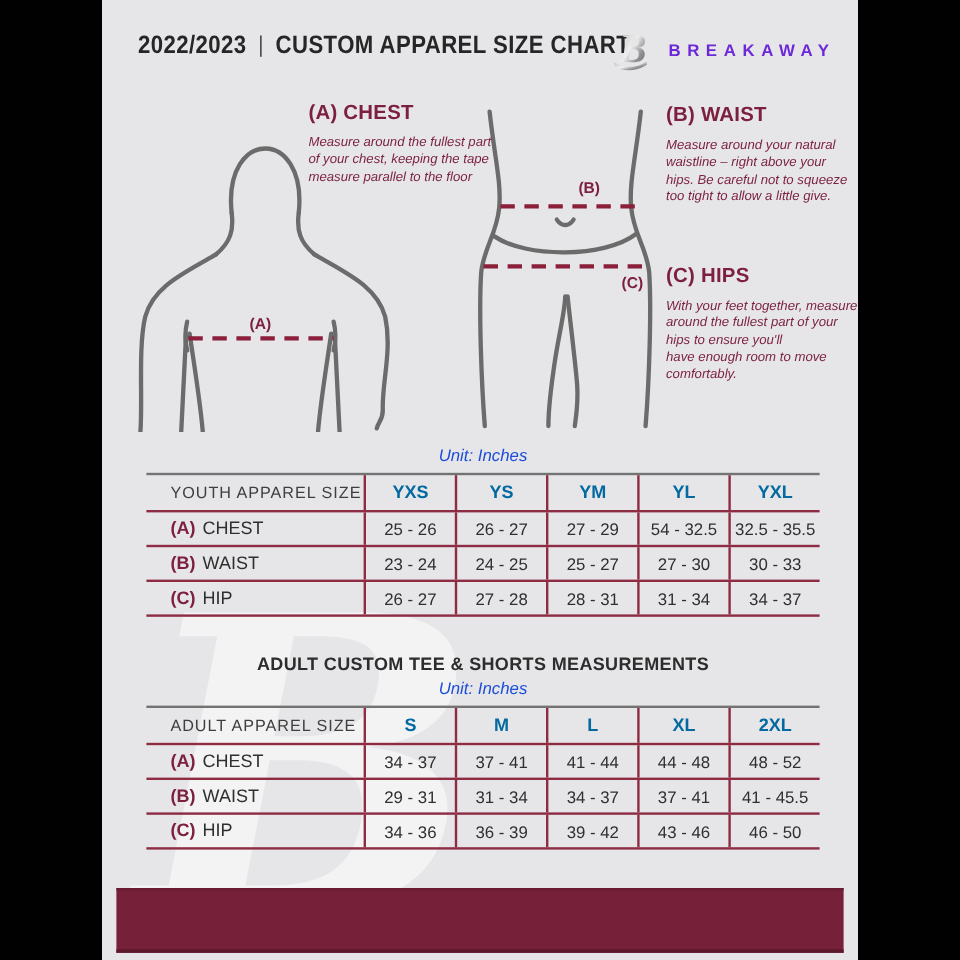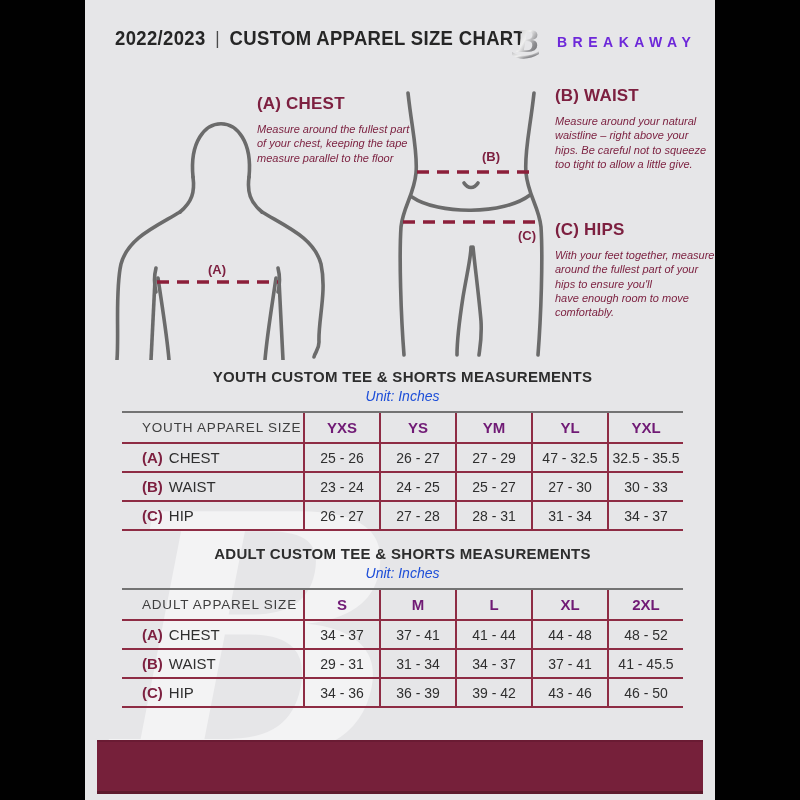--- a/index.html
+++ b/index.html
@@ -22,21 +22,21 @@
   
   .fig{position:absolute;}
   .fig path{fill:none;stroke:#6b6b6b;stroke-width:3.6;stroke-linecap:round;}
   .fig .dash{stroke:#8c1f3a;stroke-width:3.6;stroke-dasharray:12 8;stroke-linecap:butt;}
   .fig text{font-family:"Liberation Sans", sans-serif;font-weight:700;font-size:13px;fill:#7d2040;}
 
   
   .desc{position:absolute;width:160px;}
   .desc h3{margin:0 0 8px 0;font-size:17px;font-weight:800;color:#7d2040;letter-spacing:.2px;}
   .desc p{margin:0;font-size:11px;font-style:italic;color:#7d2342;line-height:1.3;white-space:pre-line;}
-  .desc-a{left:172px;top:94px;width:156px;}
+  .desc-a{left:172px;top:84px;width:156px;}
   .desc-b{left:470px;top:86px;width:158px;}
   .desc-c{left:470px;top:220px;width:160px;}
 
   
   .watermark{position:absolute;left:28px;top:470px;font-size:340px;line-height:1;
              font-weight:700;color:rgba(255,255,255,.5);z-index:1;font-style:italic;
              font-family:"DejaVu Serif", serif;}
 
   
   .table-block{position:absolute;left:37px;width:561px;z-index:2;}
@@ -46,21 +46,21 @@
   .tbl-unit{text-align:center;font-style:italic;font-size:14px;color:#1d4ed8;margin-top:3px;}
   .size-table{margin-top:7px;border-top:2px solid #737373;}
   .trow{display:grid;grid-template-columns:181px 76px 76px 76px 76px 76px;
         border-bottom:2px solid #8e2c44;align-items:center;height:27px;}
   .trow.thead{height:29px;}
   .cell{height:100%;display:flex;align-items:center;justify-content:center;
         font-size:14px;color:#2f2f2f;}
   .cell.col{border-left:2px solid #8e2c44;}
   .cell.label{justify-content:flex-start;padding-left:20px;font-size:15px;}
   .cell.label b{color:#7d2040;margin-right:6px;font-weight:800;}
-  .thead .cell.col{font-weight:700;font-size:15px;color:#701a75;}
+  .thead .cell.col{font-weight:700;font-size:15px;color:#0369a1;}
   .thead .cell.label{font-weight:400;font-size:13.5px;letter-spacing:.8px;color:#3f3f3f;}
 
   
   .footer-bar{position:absolute;left:12px;top:740px;width:606px;height:49px;
               background:#76203a;border-top:2px solid #6a1b33;border-bottom:3px solid #5c1a2c;z-index:3;}
 </style>
 </head>
 <body>
 
 <div class="canvas">
@@ -131,40 +131,39 @@
     </div>
     <div class="desc desc-c">
       <h3>(C) HIPS</h3>
       <p>With your feet together, measure around the fullest part of your hips to ensure you'll
 have enough room to move comfortably.</p>
     </div>
 
     <div class="watermark">B</div>
 
     <div class="table-block tb-youth">
-      <div class="tbl-title">YOUTH CUSTOM TEE &amp; SHORTS MEASUREMENTS</div>
       <div class="tbl-unit">Unit: Inches</div>
       <div class="size-table">
         <div class="trow thead">
           <div class="cell label">YOUTH APPAREL SIZE</div>
           <div class="cell col">YXS</div>
           <div class="cell col">YS</div>
           <div class="cell col">YM</div>
           <div class="cell col">YL</div>
           <div class="cell col">YXL</div>
         </div>
         <div class="trow">
           <div class="cell label">
             <b>(A)</b>
             <span>CHEST</span>
           </div>
           <div class="cell col">25 - 26</div>
           <div class="cell col">26 - 27</div>
           <div class="cell col">27 - 29</div>
-          <div class="cell col">47 - 32.5</div>
+          <div class="cell col">54 - 32.5</div>
           <div class="cell col">32.5 - 35.5</div>
         </div>
         <div class="trow">
           <div class="cell label">
             <b>(B)</b>
             <span>WAIST</span>
           </div>
           <div class="cell col">23 - 24</div>
           <div class="cell col">24 - 25</div>
           <div class="cell col">25 - 27</div>

